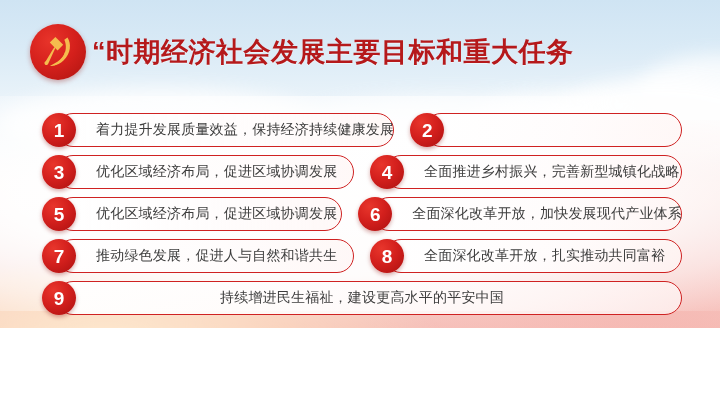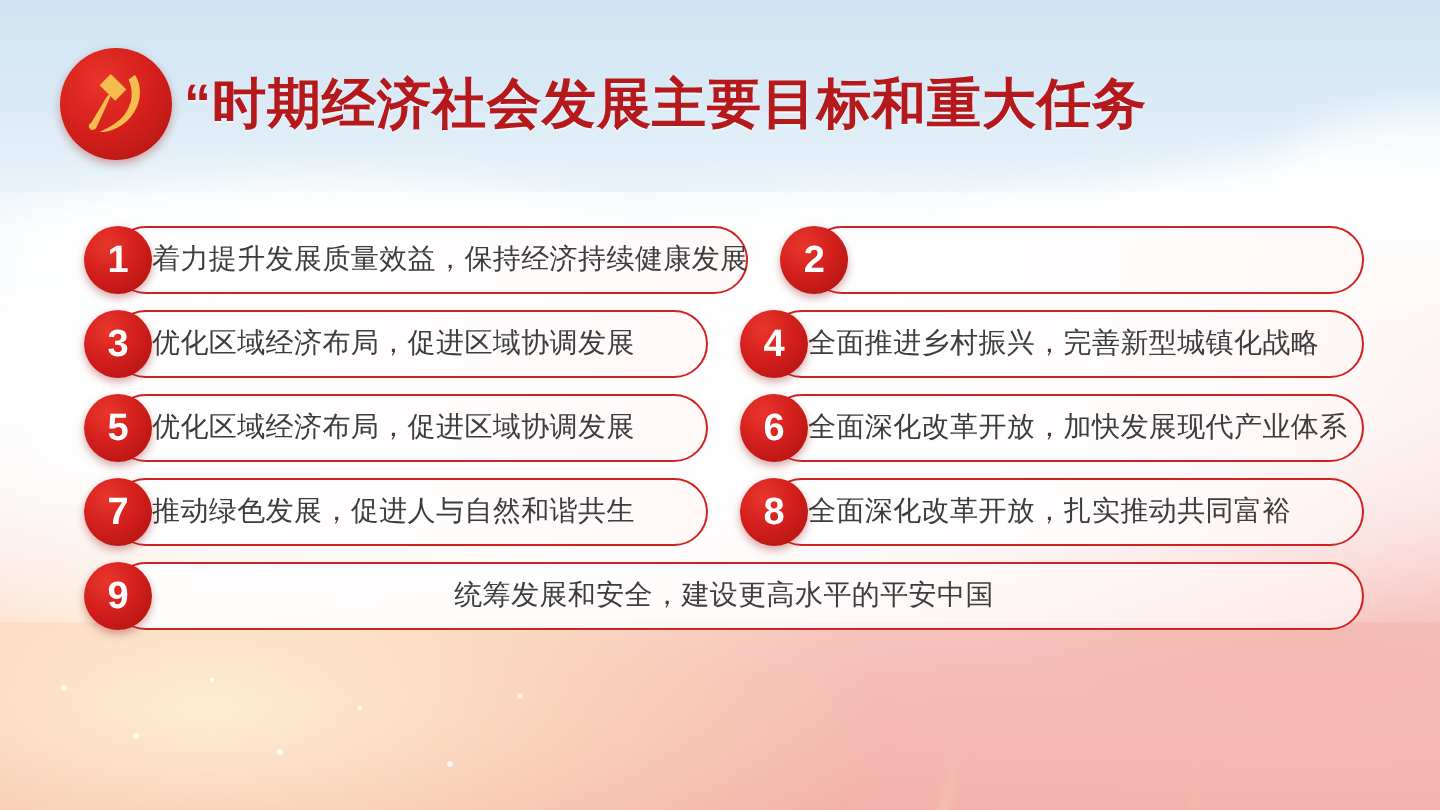--- a/index.html
+++ b/index.html
@@ -7,21 +7,21 @@
     padding: 0;
     background: #ffffff;
   }
   body {
     font-family: "Liberation Sans", "DejaVu Sans", sans-serif;
   }
 
   #stage {
     position: relative;
     width: 720px;
-    height: 405px;
+    height: 328px;
     overflow: hidden;
     background: #eef5fb;
   }
 
   
   .bg-sky {
     position: absolute;
     left: 0; top: 0;
     width: 720px; height: 210px;
     background: linear-gradient(to bottom,
@@ -218,21 +218,21 @@
     font-weight: bold;
     display: flex;
     align-items: center;
     justify-content: center;
     flex: 0 0 auto;
     line-height: 1;
   }
   .item-text {
     position: relative;
     z-index: 2;
-    margin-left: 0;
+    margin-left: 20px;
     font-size: 14px;
     color: #3d3d3d;
     white-space: nowrap;
     letter-spacing: 0.2px;
   }
   .item.wide .item-text {
     flex: 1 1 auto;
     text-align: center;
     margin-left: 0;
     margin-right: 34px;
@@ -331,18 +331,18 @@
         <div class="pill"></div>
         <div class="badge">8</div>
         <div class="item-text">全面深化改革开放，扎实推动共同富裕</div>
       </div>
     </div>
 
     <div class="row">
       <div class="item wide">
         <div class="pill"></div>
         <div class="badge">9</div>
-        <div class="item-text">统筹发展和安全，建设更高水平的平安中国</div>
+        <div class="item-text">持续增进民生福祉，建设更高水平的平安中国</div>
       </div>
     </div>
 
   </div>
 </div>
 
 </body></html>

